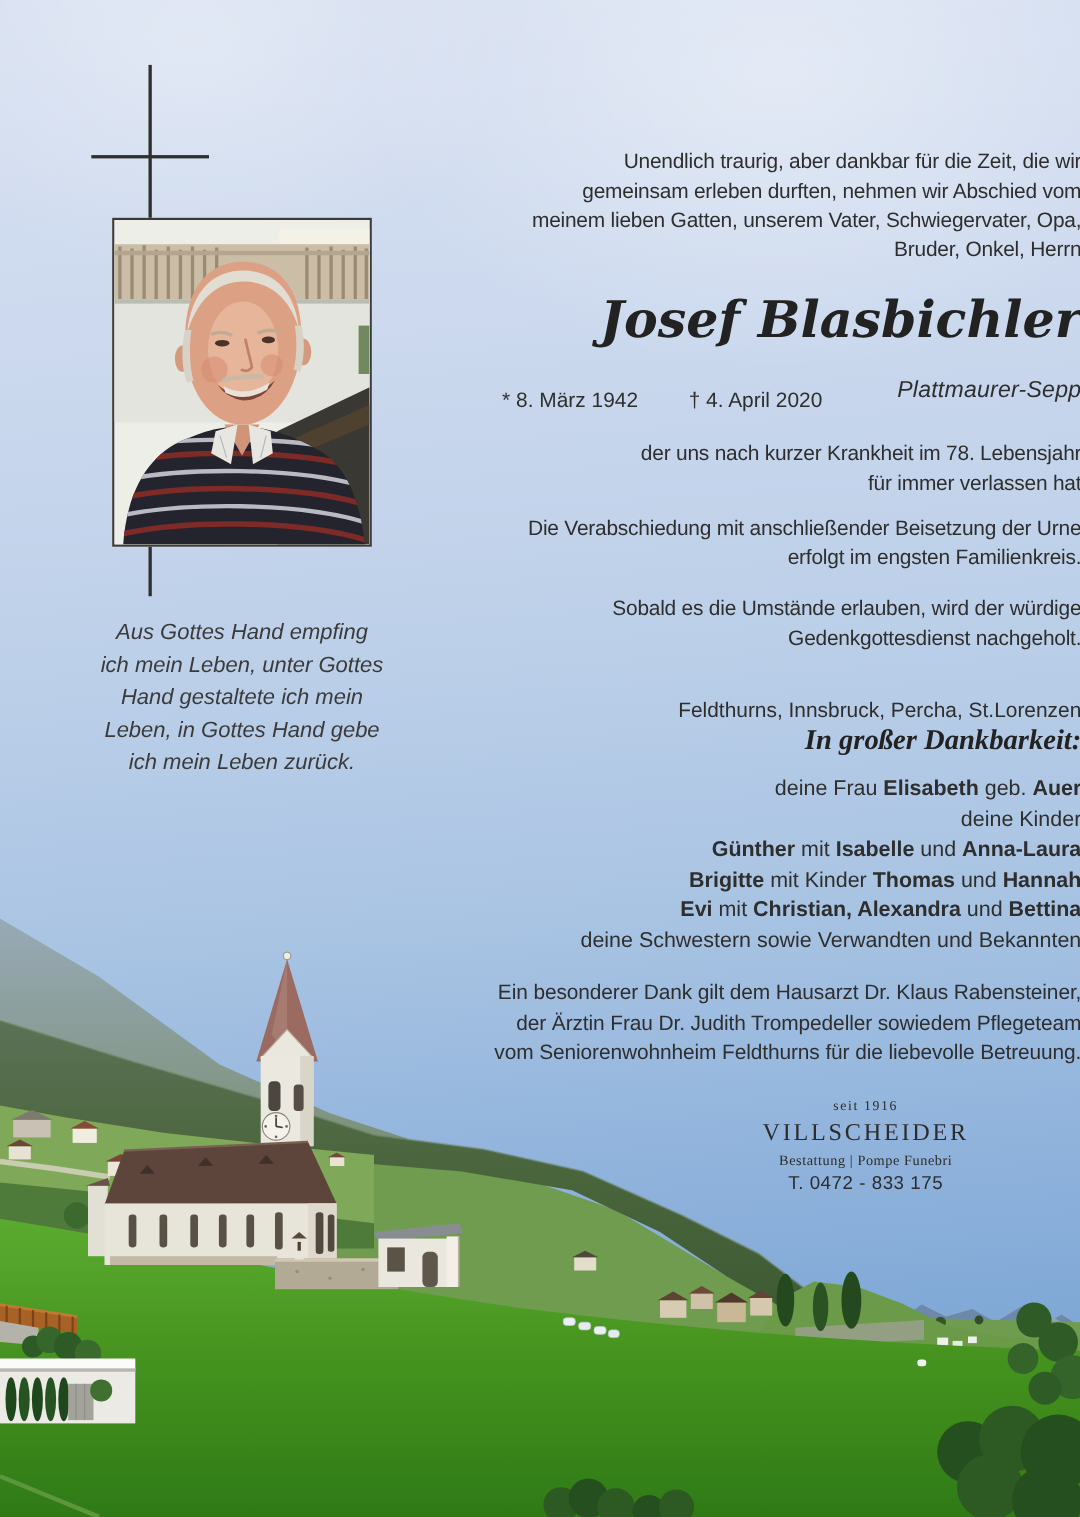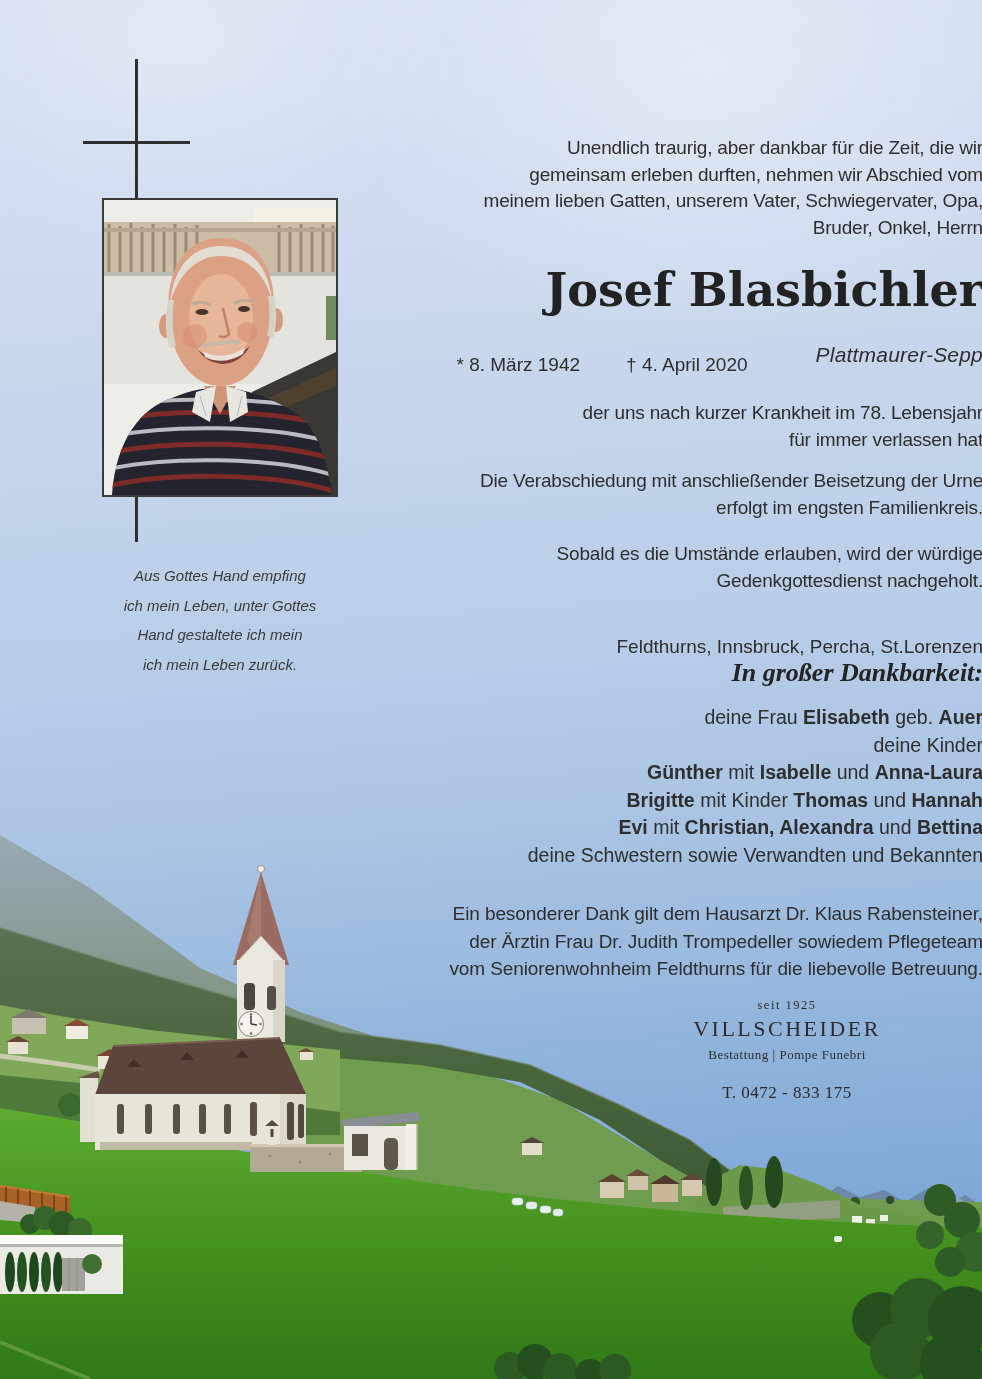--- a/index.html
+++ b/index.html
@@ -23,36 +23,36 @@
   .cross-v{left:135px;top:59px;width:3px;height:483px;background:#2f2f2f;}
   .cross-h{left:83px;top:141px;width:107px;height:3px;background:#2f2f2f;}
   
   .photo{left:102px;top:198px;width:236px;height:299px;border:2px solid #3a3a3a;box-sizing:border-box;background:#ecEEe8;}
   .photo svg{display:block;}
   
   .line{white-space:nowrap;}
   .b{font-weight:bold;}
   .main-block{left:221px;width:762px;text-align:right;}
   .intro{top:135px;font-size:19px;line-height:26.5px;letter-spacing:-.2px;}
-  .name{top:263px;font-family:"DejaVu Serif",serif;font-weight:700;font-size:46px;letter-spacing:0;color:#222;}
+  .name{top:263px;font-family:"DejaVu Serif",serif;font-style:italic;font-weight:700;font-size:46px;letter-spacing:0;color:#222;}
   .nickname{top:343px;font-size:21px;font-style:italic;letter-spacing:.2px;}
   .dates{top:354px;font-size:19px;display:flex;justify-content:center;gap:46px;}
   .p-block{font-size:19px;line-height:26.5px;letter-spacing:-.2px;}
   .p1{top:400px;} .p2{top:468px;} .p3{top:541px;}
   .places{top:636px;font-size:19px;}
   .grat-heading{top:658px;font-family:Liberation Serif, serif;font-style:italic;font-weight:700;font-size:26px;color:#222;}
   .family{top:704px;font-size:19.5px;line-height:27.5px;}
-  .thanks{top:889px;font-size:19px;line-height:27.5px;letter-spacing:-.1px;margin-top:11px;}
-  .quote{left:70px;top:561px;width:300px;text-align:center;font-size:15px;line-height:29.5px;font-style:italic;color:#3a3a3a;}
+  .thanks{top:889px;font-size:19px;line-height:27.5px;letter-spacing:-.1px;}
+  .quote{left:70px;top:561px;width:300px;text-align:center;font-size:20px;line-height:29.5px;font-style:italic;color:#3a3a3a;}
   
   .logo{left:647px;top:998px;width:280px;text-align:center;font-family:"Liberation Serif",serif;color:#2c2c2c;}
   .logo .since{font-size:12.5px;letter-spacing:1.5px;}
   .logo .fh-name{font-size:22px;letter-spacing:2.5px;margin-top:3px;font-weight:400;}
   .logo .services{font-size:13px;letter-spacing:.5px;margin-top:5px;}
-  .logo .phone{font-family:Liberation Serif, serif;font-size:17px;letter-spacing:.5px;margin-top:20px;}
+  .logo .phone{font-family:Liberation Sans, sans-serif;font-size:17px;letter-spacing:.5px;margin-top:3px;}
   .landscape{left:0;top:820px;width:982px;height:559px;pointer-events:none;}
 </style>
 </head>
 <body>
 
 <div class="card">
 
   <svg class="abs landscape" viewBox="0 0 982 559" aria-hidden="true">
     <defs>
       <linearGradient id="gHaze" x1="0" y1="0" x2="0" y2="1">
@@ -340,20 +340,21 @@
         <path d="M94,150 Q118,170 146,146 Q136,164 117,164 Q102,162 94,150 Z" fill="#7e4438"></path>
         <path d="M99,151 Q118,162 141,148 L139,154 Q119,166 101,157 Z" fill="#e8e2d8"></path>
       </g>
     </svg>
   </div>
 
   <div class="abs quote">
       <div class="line">Aus Gottes Hand empfing</div>
       <div class="line">ich mein Leben, unter Gottes</div>
       <div class="line">Hand gestaltete ich mein</div>
+      <div class="line">Leben, in Gottes Hand gebe</div>
       <div class="line">ich mein Leben zurück.</div>
     </div>
 
   <div class="abs main-block intro">
       <div class="line">Unendlich traurig, aber dankbar für die Zeit, die wir</div>
       <div class="line">gemeinsam erleben durften, nehmen wir Abschied vom</div>
       <div class="line">meinem lieben Gatten, unserem Vater, Schwiegervater, Opa,</div>
       <div class="line">Bruder, Onkel, Herrn</div>
     </div>
 
@@ -390,19 +391,19 @@
       <div class="line"><span>deine Schwestern sowie Verwandten und Bekannten</span></div>
     </div>
 
   <div class="abs main-block thanks">
       <div class="line">Ein besonderer Dank gilt dem Hausarzt Dr. Klaus Rabensteiner,</div>
       <div class="line">der Ärztin Frau Dr. Judith Trompedeller sowiedem Pflegeteam</div>
       <div class="line">vom Seniorenwohnheim Feldthurns für die liebevolle Betreuung.</div>
     </div>
 
   <div class="abs logo">
-    <div class="since">seit 1925</div>
+    <div class="since">seit 1916</div>
     <div class="fh-name">VILLSCHEIDER</div>
     <div class="services">Bestattung | Pompe Funebri</div>
     <div class="phone">T. 0472 - 833 175</div>
   </div>
 
 </div>
 
 </body></html>

